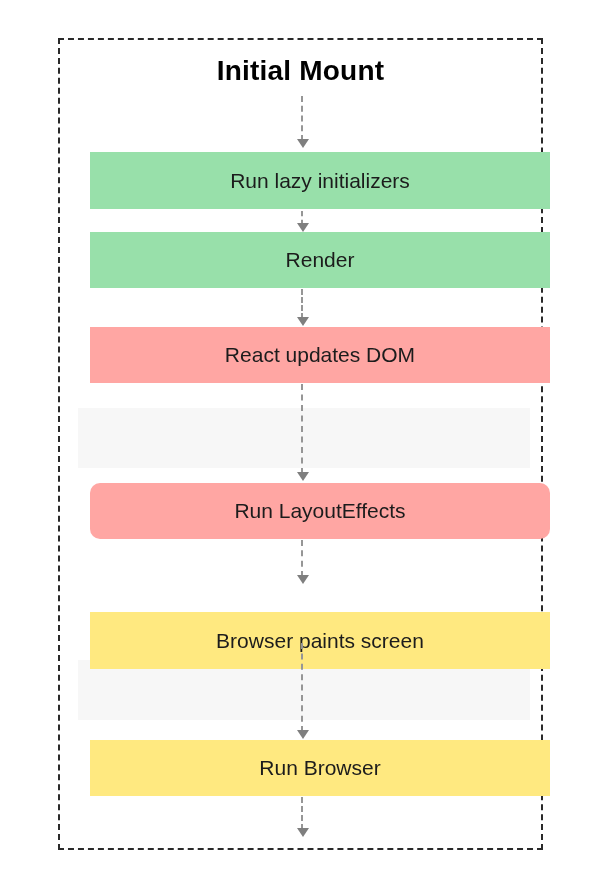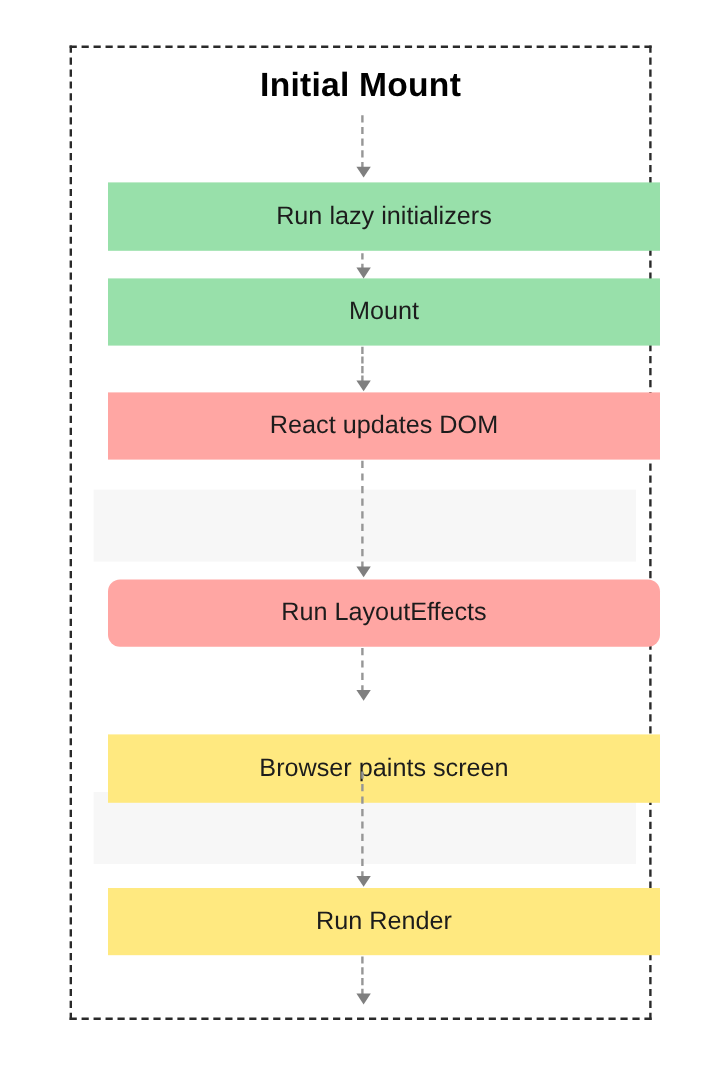--- a/index.html
+++ b/index.html
@@ -62,21 +62,21 @@
     <div class="head"></div>
   </div>
 
   <div class="step" style="top: 152px; height: 57px; background-color: rgb(152, 224, 170);">Run lazy initializers</div>
 
   <div class="arrow" style="top:211px;height:21px;">
     <div class="line"></div>
     <div class="head"></div>
   </div>
 
-  <div class="step" style="top: 232px; background-color: rgb(152, 224, 170);">Mount</div>
+  <div class="step" style="top: 232px; background-color: rgb(152, 224, 170);">Render</div>
 
   <div class="arrow" style="top:289px;height:37px;">
     <div class="line"></div>
     <div class="head"></div>
   </div>
 
   <div class="step" style="top: 327px; background-color: rgb(255, 166, 163);">React updates DOM</div>
 
   <div class="spacer" style="top: 408px; background-color: rgb(247, 247, 247);"></div>
 
@@ -94,20 +94,20 @@
 
   <div class="step" style="top: 612px; height: 57px; background-color: rgb(255, 233, 128);">Browser paints screen</div>
 
   <div class="spacer" style="top: 660px; background-color: rgb(247, 247, 247);"></div>
 
   <div class="arrow" style="top:643px;height:96px;">
     <div class="line"></div>
     <div class="head"></div>
   </div>
 
-  <div class="step" style="top: 740px; background-color: rgb(255, 233, 128);">Run Render</div>
+  <div class="step" style="top: 740px; background-color: rgb(255, 233, 128);">Run Browser</div>
 
   <div class="arrow" style="top:797px;height:40px;">
     <div class="line"></div>
     <div class="head"></div>
   </div>
 
 </div>
 
 </body></html>

